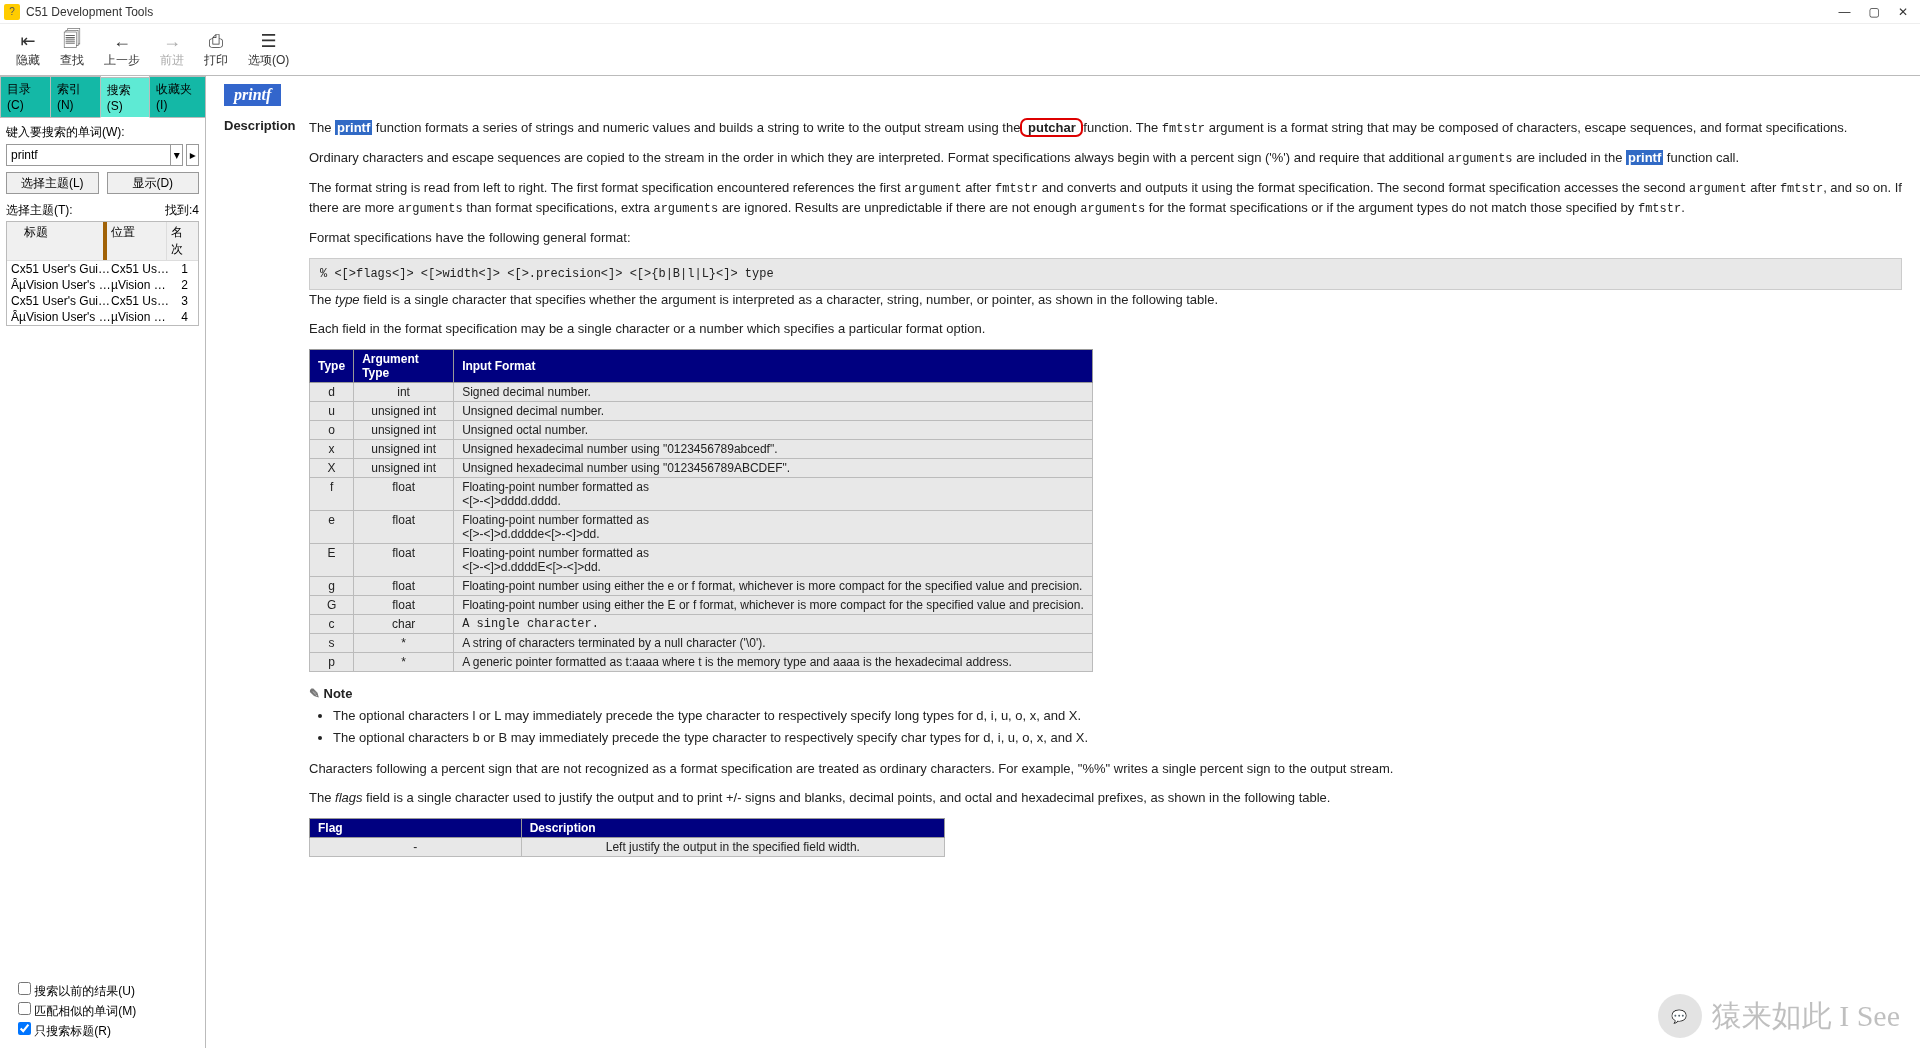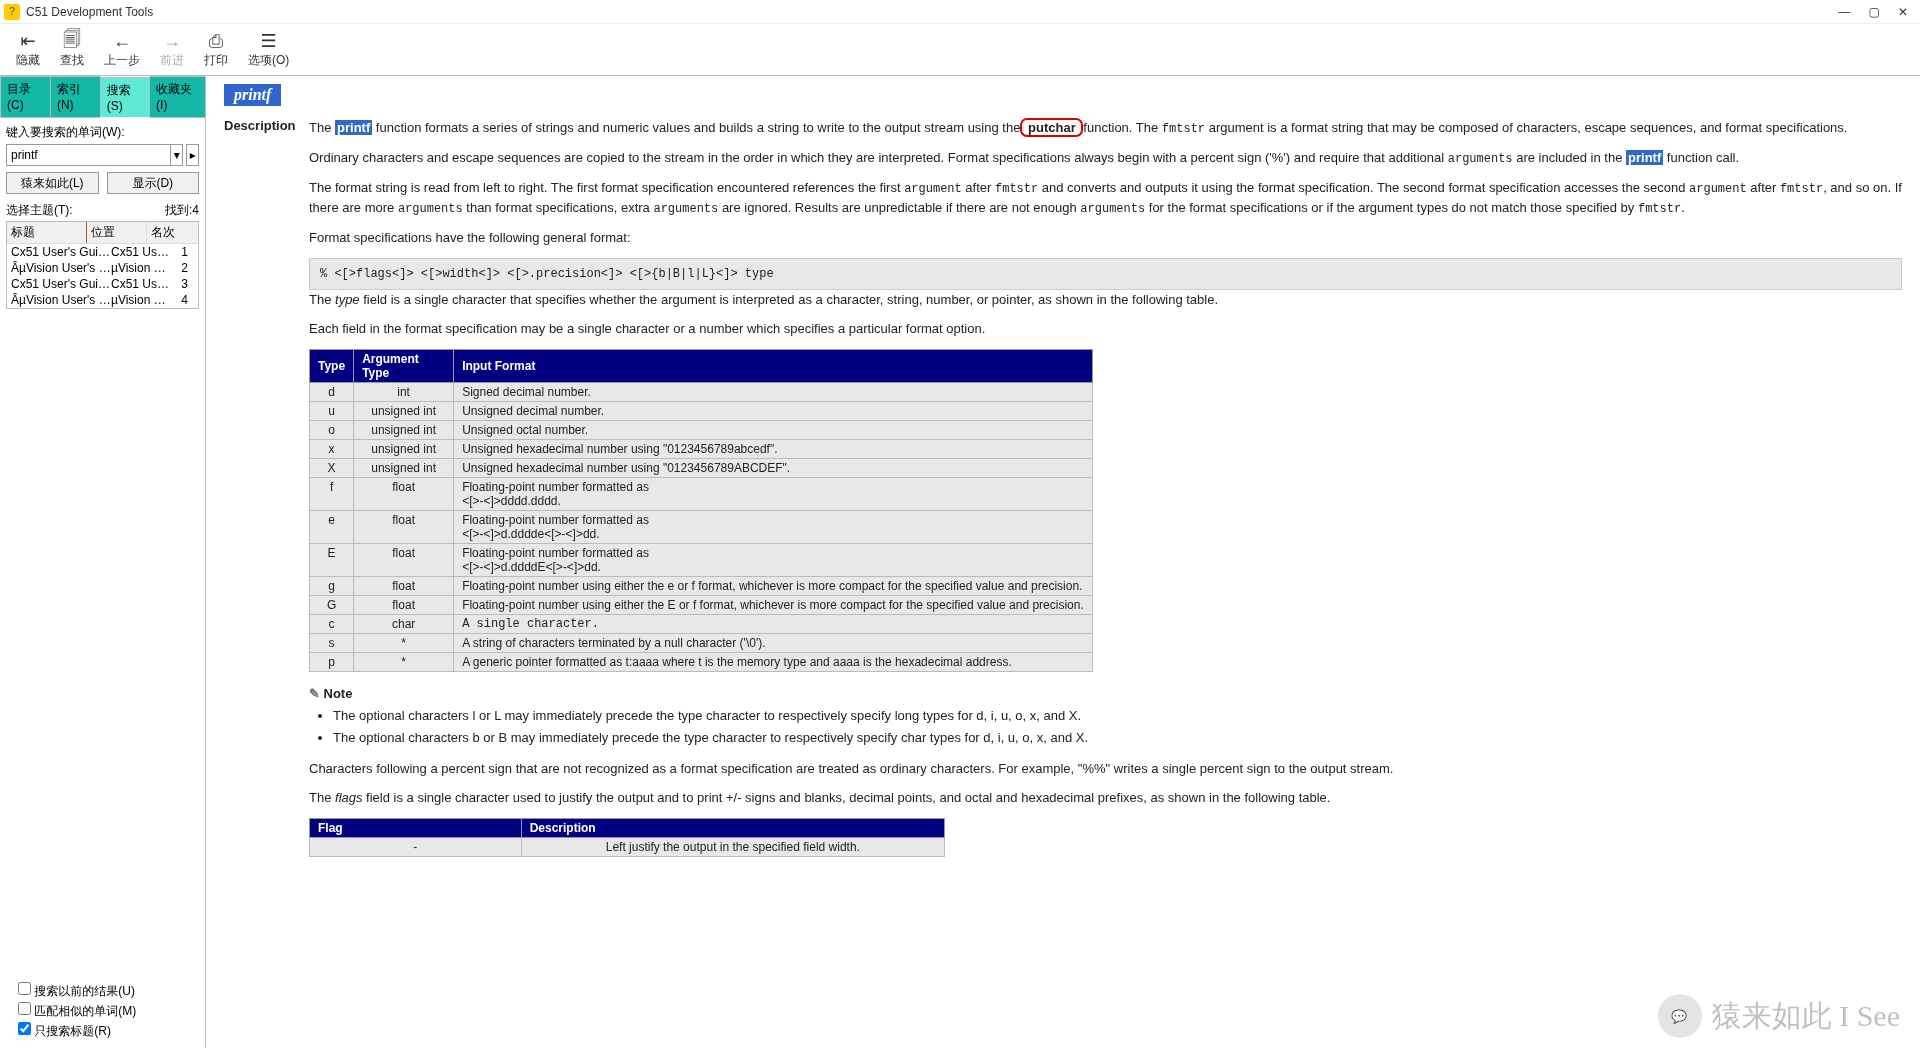--- a/index.html
+++ b/index.html
@@ -21,21 +21,21 @@
 .search-panel { padding: 6px; font-size: 12px; }
 .search-row { display: flex; align-items: center; margin-bottom: 6px; }
 .search-row input[type=text] { flex: 1; border: 1px solid #999; padding: 2px 4px; height: 22px; font-size: 12px; }
 .search-row .dd { width: 18px; height: 22px; border: 1px solid #999; border-left: none; display:flex; align-items:center; justify-content:center; }
 .search-row .go { width: 18px; height: 22px; border: 1px solid #999; margin-left: 3px; display:flex; align-items:center; justify-content:center; }
 .btn-row { display: flex; gap: 8px; margin: 4px 0 8px; }
 .btn-row button { flex: 1; padding: 2px 4px; border: 1px solid #999; background: #f0f0f0; font-size: 12px; height: 22px; }
 .results-hdr { display: flex; justify-content: space-between; margin: 4px 0 2px; font-size: 12px; }
 .results-head { border: 1px solid #bbb; }
 .results-head .cols { display: flex; background: #f0f0f0; border-bottom: 1px solid #ddd; font-size: 12px; }
-.results-head .cols span:nth-child(1){ width: 80px; padding: 2px 4px; border-right:1px solid #a16207;}
+.results-head .cols span:nth-child(1){ width: 100px; padding: 2px 17px; border-right:4px solid #a16207;}
 .results-head .cols span:nth-child(2){ width: 60px; padding: 2px 4px; border-right:1px solid #ddd;}
 .results-head .cols span:nth-child(3){ flex:1; padding: 2px 4px;}
 .results-list { font-size:12px; }
 .results-list .row { display:flex; padding: 1px 4px; }
 .results-list .row span:nth-child(1){ width: 100px; overflow:hidden; white-space:nowrap; text-overflow:ellipsis;}
 .results-list .row span:nth-child(2){ width: 60px; overflow:hidden; white-space:nowrap; text-overflow:ellipsis;}
 .results-list .row span:nth-child(3){ flex:1; text-align:right; padding-right: 6px;}
 .sidebar .flex-fill { flex: 1; }
 .sidebar .opts { padding: 4px 18px 6px; font-size: 12px; }
 .sidebar .opts label { display: block; margin: 2px 0; }
@@ -115,21 +115,21 @@
       <div class="tab">收藏夹(I)</div>
     </div>
     <div class="search-panel">
       <div>键入要搜索的单词(W):</div>
       <div class="search-row" style="margin-top:3px;">
         <input type="text" value="printf" style="">
         <div class="dd">▾</div>
         <div class="go">▸</div>
       </div>
       <div class="btn-row">
-        <button>猿来如此(L)</button>
+        <button>选择主题(L)</button>
         <button>显示(D)</button>
       </div>
       <div class="results-hdr">
         <span>选择主题(T):</span>
         <span>找到:4</span>
       </div>
       <div class="results-head">
         <div class="cols">
           <span>标题</span>
           <span>位置</span>

